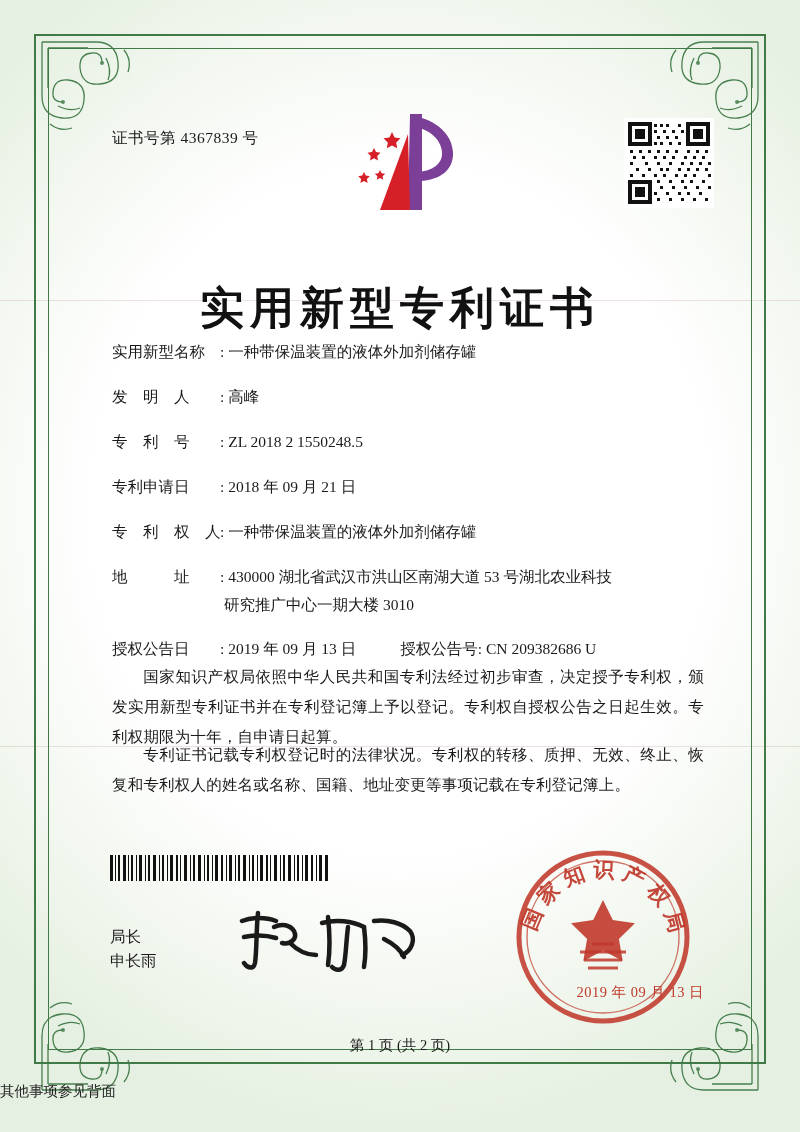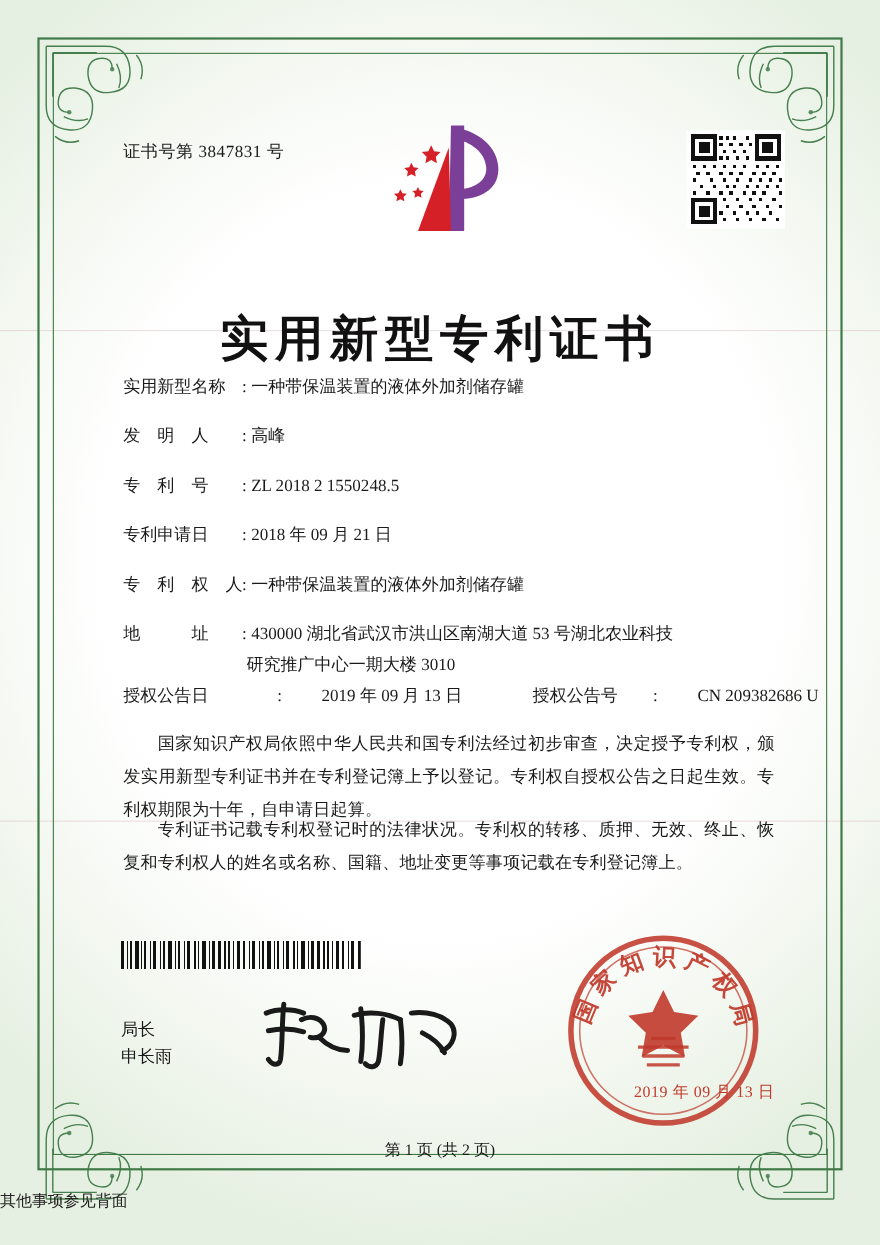--- a/index.html
+++ b/index.html
@@ -111,26 +111,25 @@
   .f-label {
     width: 108px;
     flex: 0 0 108px;
     letter-spacing: 0;
   }
   .f-colon { margin-right: 4px; }
   .f-value { flex: 1 1 auto; white-space: normal; }
   .addr-line2 {
     margin-left: 112px;
     margin-top: -17px;
-    margin-bottom: 4px;
+    margin-bottom: 20px;
     font-size: 15.5px;
   }
   .f-row.grant {
     margin-bottom: 8px;
-    gap: 32px;
   }
   .grant-gap { display: inline-block; width: 44px; }
 
   
   .para {
     position: absolute;
     left: 112px;
     width: 592px;
     font-size: 15.5px;
     line-height: 1.95;
@@ -259,21 +258,21 @@
         <path d="M22 70 Q34 76 44 72 M70 22 Q76 34 72 44"></path>
         <path d="M14 88 Q24 96 36 92 M88 14 Q96 24 92 36"></path>
       </g>
       <g fill="#3f7a47" opacity="0.85">
         <circle cx="27" cy="66" r="2"></circle>
         <circle cx="66" cy="27" r="2"></circle>
       </g>
     </svg>
   </div>
 
-  <div class="cert-number">证书号第 3847831 号</div>
+  <div class="cert-number">证书号第 4367839 号</div>
 
   <div class="logo">
     <svg viewBox="0 0 110 105" xmlns="http://www.w3.org/2000/svg">
 
       <path d="M62 6 C84 10 100 24 101 42 C102 60 88 70 68 71 L66 62 C80 61 91 54 90 42 C89 29 77 19 60 16 Z" fill="#7b3f98"></path>
       <path d="M58 4 L70 4 L70 100 L56 100 Z" fill="#7b3f98"></path>
 
       <path d="M56 24 L58 100 L28 100 Z" fill="#d62027"></path>
 
       <g fill="#d62027">

